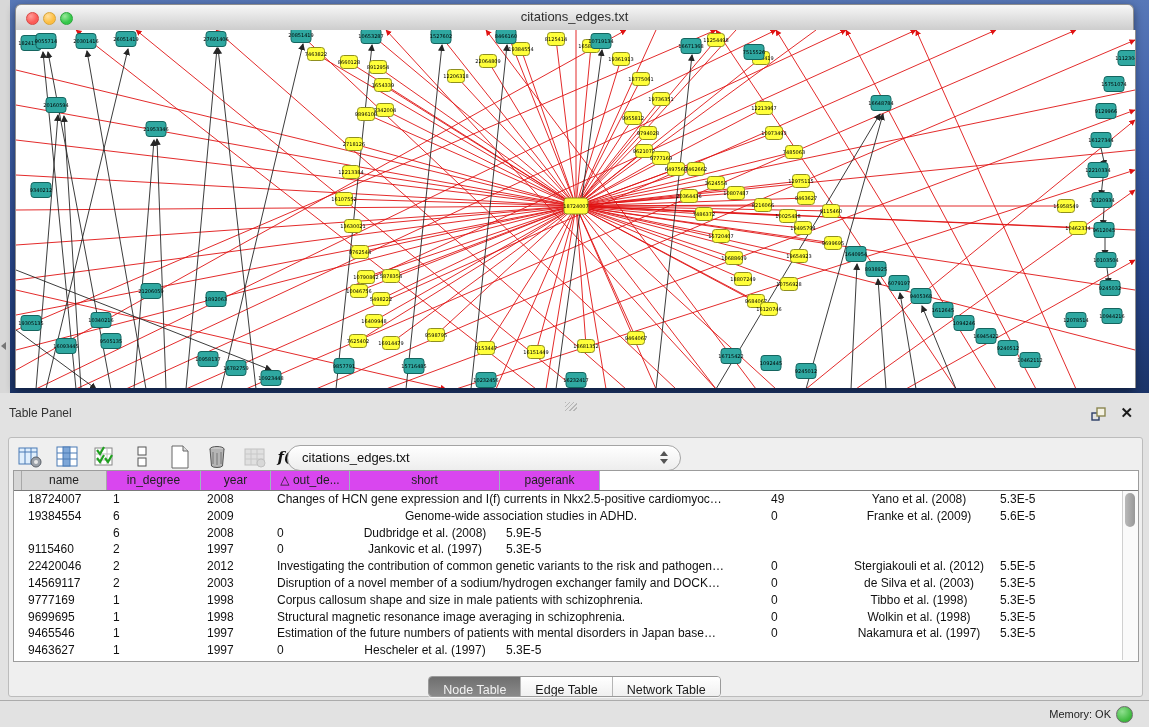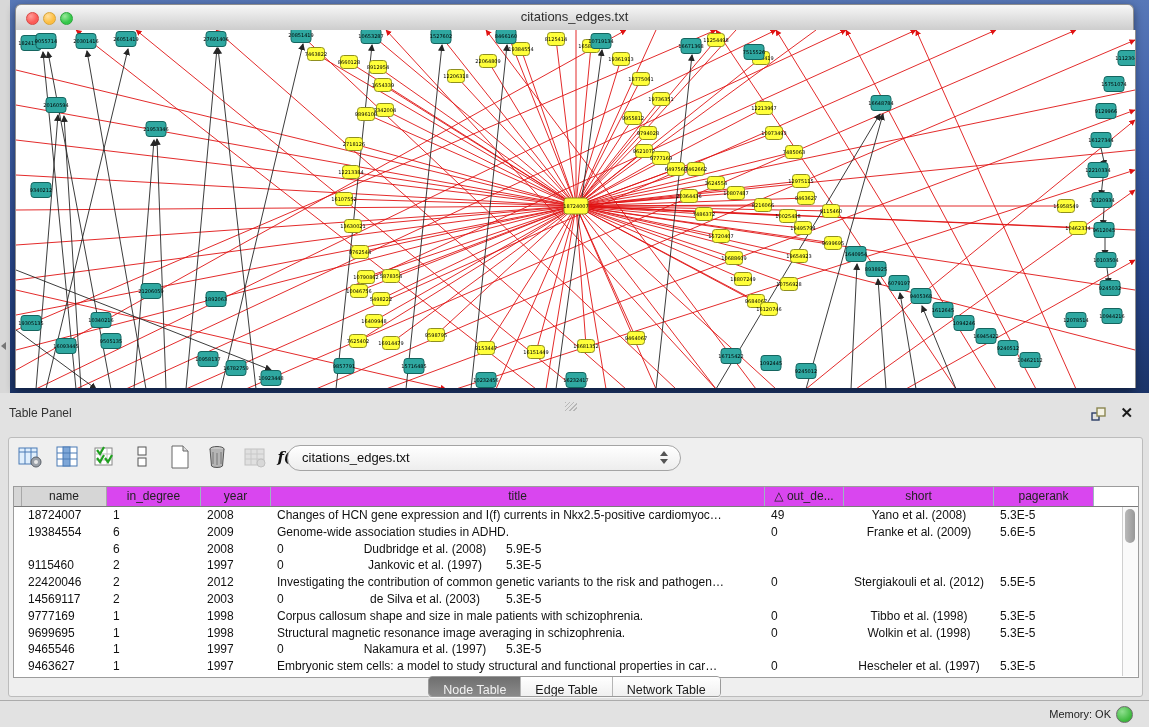--- a/index.html
+++ b/index.html
@@ -45,21 +45,21 @@
   .tb-btn svg{margin-top:3px;}
   #fx{font-family:"DejaVu Serif",serif;font-style:italic;font-weight:bold;font-size:15px;color:#111;line-height:30px;}
   #tablesel{position:absolute;left:272px;top:3px;width:392px;height:24px;border:1px solid #a4a4a4;border-radius:13px;
             background:linear-gradient(#ffffff,#ededed);box-shadow:0 1px 1px rgba(255,255,255,.8) inset;}
   #tablesel-label{position:absolute;left:14px;top:4px;font-size:13px;color:#111;}
   .updown{position:absolute;right:12px;top:5px;}
   .updown b{display:block;width:0;height:0;border-left:4px solid transparent;border-right:4px solid transparent;}
   .updown .u{border-bottom:5px solid #555;margin-bottom:3px;}
   .updown .d{border-top:5px solid #555;}
   
-  #tablewrap{position:absolute;left:4px;top:48px;width:1124px;height:190px;background:#fff;
+  #tablewrap{position:absolute;left:4px;top:32px;width:1124px;height:190px;background:#fff;
              border:1px solid #9c9c9c;overflow:hidden;}
   #thead{display:flex;height:19px;border-bottom:1px solid #7a7a7a;font-size:12px;color:#222;}
   .th{box-sizing:border-box;border-right:1px solid #9db6c0;background:#d946ef;
       text-align:center;line-height:19px;overflow:hidden;white-space:nowrap;}
   .th.gray{background:#d6d6d6;border-right:1px solid #a8a8a8;}
   #tbody{font-size:12px;color:#111;}
   .tr{display:flex;height:16.8px;line-height:16.8px;}
   .td{box-sizing:border-box;padding-left:6px;overflow:hidden;white-space:nowrap;}
   .td.center{text-align:center;padding-left:0;}
   #vscroll{position:absolute;right:0;top:20px;width:15px;height:169px;background:#fafafa;border-left:1px solid #d0d0d0;}
@@ -552,42 +552,41 @@
           </span>
       </div>
     </div>
 
     <div id="tablewrap">
       <div id="thead">
           <div class="th gray" style="width: 8px;"></div>
           <div class="th gray" style="width: 85px;">name</div>
           <div class="th" style="width: 94px;">in_degree</div>
           <div class="th" style="width: 70px;">year</div>
-          <div class="th" style="width: 494px;">title</div>
           <div class="th" style="width: 79px;">△ out_de...</div>
           <div class="th" style="width: 150px;">short</div>
           <div class="th" style="width: 100px;">pagerank</div>
         </div>
       <div id="tbody">
           <div class="tr">
             <div class="td" style="width: 8px;"></div>
             <div class="td" style="width: 85px;">18724007</div>
             <div class="td" style="width: 94px;">1</div>
             <div class="td" style="width: 70px;">2008</div>
             <div class="td" style="width: 494px;">Changes of HCN gene expression and I(f) currents in Nkx2.5-positive cardiomyoc…</div>
             <div class="td" style="width: 79px;">49</div>
             <div class="td center" style="width: 150px;">Yano et al. (2008)</div>
             <div class="td" style="width: 100px;">5.3E-5</div>
           </div>
           <div class="tr">
             <div class="td" style="width: 8px;"></div>
             <div class="td" style="width: 85px;">19384554</div>
             <div class="td" style="width: 94px;">6</div>
             <div class="td" style="width: 70px;">2009</div>
-            <div class="td" style="width: 494px;">Genome-wide association studies in ADHD.</div>
+            <div class="td" style="width: 494px; text-align: center;">Genome-wide association studies in ADHD.</div>
             <div class="td" style="width: 79px;">0</div>
             <div class="td center" style="width: 150px;">Franke et al. (2009)</div>
             <div class="td" style="width: 100px;">5.6E-5</div>
           </div>
           <div class="tr">
             <div class="td" style="width: 8px;"></div>
             <div class="td" style="width: 85px; margin-top: 26px;">18300295</div>
             <div class="td" style="width: 94px;">6</div>
             <div class="td" style="width: 70px;">2008</div>
             <div class="td" style="width: 79px;">0</div>
@@ -611,20 +610,21 @@
             <div class="td" style="width: 494px;">Investigating the contribution of common genetic variants to the risk and pathogen…</div>
             <div class="td" style="width: 79px;">0</div>
             <div class="td center" style="width: 150px;">Stergiakouli et al. (2012)</div>
             <div class="td" style="width: 100px;">5.5E-5</div>
           </div>
           <div class="tr">
             <div class="td" style="width: 8px;"></div>
             <div class="td" style="width: 85px;">14569117</div>
             <div class="td" style="width: 94px;">2</div>
             <div class="td" style="width: 70px;">2003</div>
+            <div class="td" style="width: 494px;">Disruption of a novel member of a sodium/hydrogen exchanger family and DOCK…</div>
             <div class="td" style="width: 79px;">0</div>
             <div class="td center" style="width: 150px;">de Silva et al. (2003)</div>
             <div class="td" style="width: 100px;">5.3E-5</div>
           </div>
           <div class="tr">
             <div class="td" style="width: 8px;"></div>
             <div class="td" style="width: 85px;">9777169</div>
             <div class="td" style="width: 94px;">1</div>
             <div class="td" style="width: 70px;">1998</div>
             <div class="td" style="width: 494px;">Corpus callosum shape and size in male patients with schizophrenia.</div>
@@ -640,30 +640,30 @@
             <div class="td" style="width: 494px;">Structural magnetic resonance image averaging in schizophrenia.</div>
             <div class="td" style="width: 79px;">0</div>
             <div class="td center" style="width: 150px;">Wolkin et al. (1998)</div>
             <div class="td" style="width: 100px;">5.3E-5</div>
           </div>
           <div class="tr">
             <div class="td" style="width: 8px;"></div>
             <div class="td" style="width: 85px;">9465546</div>
             <div class="td" style="width: 94px;">1</div>
             <div class="td" style="width: 70px;">1997</div>
+            <div class="td" style="width: 494px;">Estimation of the future numbers of patients with mental disorders in Japan base…</div>
             <div class="td" style="width: 79px;">0</div>
             <div class="td center" style="width: 150px;">Nakamura et al. (1997)</div>
             <div class="td" style="width: 100px;">5.3E-5</div>
           </div>
           <div class="tr">
             <div class="td" style="width: 8px;"></div>
             <div class="td" style="width: 85px;">9463627</div>
             <div class="td" style="width: 94px;">1</div>
             <div class="td" style="width: 70px;">1997</div>
-            <div class="td" style="width: 494px;">Embryonic stem cells: a model to study structural and functional properties in car…</div>
             <div class="td" style="width: 79px;">0</div>
             <div class="td center" style="width: 150px;">Hescheler et al. (1997)</div>
             <div class="td" style="width: 100px;">5.3E-5</div>
           </div>
         </div>
       <div id="vscroll">
         <div id="vthumb"></div>
       </div>
     </div>
 

